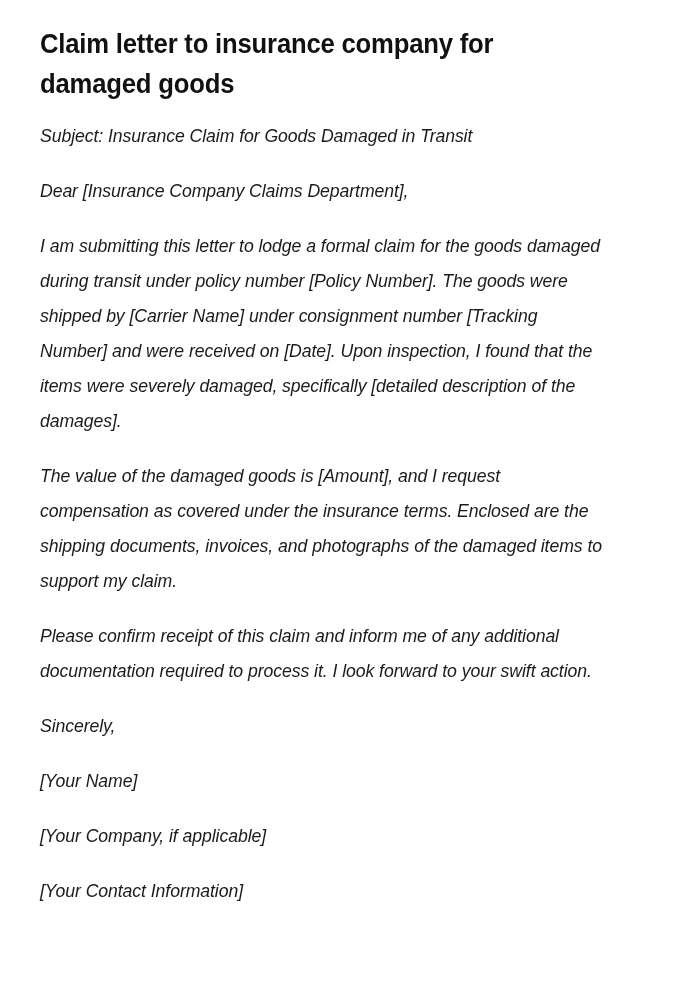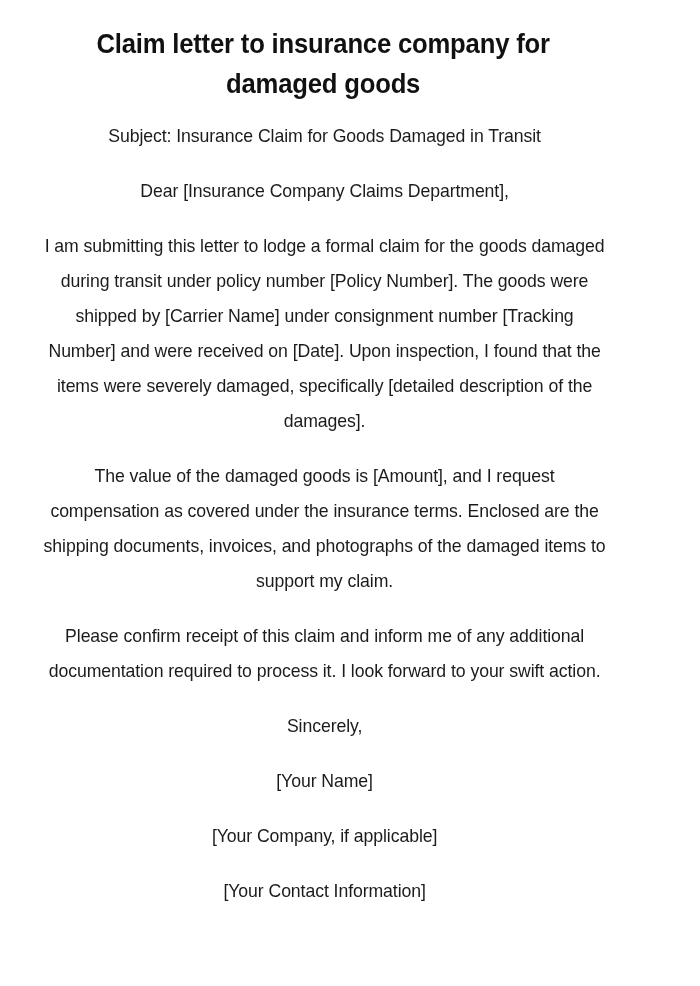--- a/index.html
+++ b/index.html
@@ -13,37 +13,37 @@
     min-height: 986px;
     font-family: "Liberation Sans", "DejaVu Sans", sans-serif;
     -webkit-font-smoothing: antialiased;
   }
   .page {
     box-sizing: border-box;
     width: 700px;
     min-height: 986px;
     background: #ffffff;
     padding: 24px 64px 40px 40px;
-    text-align: center;
   }
   .doc-title {
     margin: 0 0 14px 0;
     padding: 0;
     font-family: "Liberation Sans", "DejaVu Sans", sans-serif;
     font-size: 27px;
     line-height: 40px;
     font-weight: 700;
     letter-spacing: -0.2px;
     color: #111111;
     max-width: 600px;
     transform: scaleX(0.95);
     transform-origin: left top;
   }
   .letter-body {
     max-width: 628px;
+    font-style: italic;
   }
   .para {
     margin: 0 0 20px 0;
     padding: 0;
     font-size: 18.5px;
     line-height: 35px;
     font-weight: 400;
     color: #1b1b1b;
     letter-spacing: -0.1px;
     word-spacing: 0.1px;

